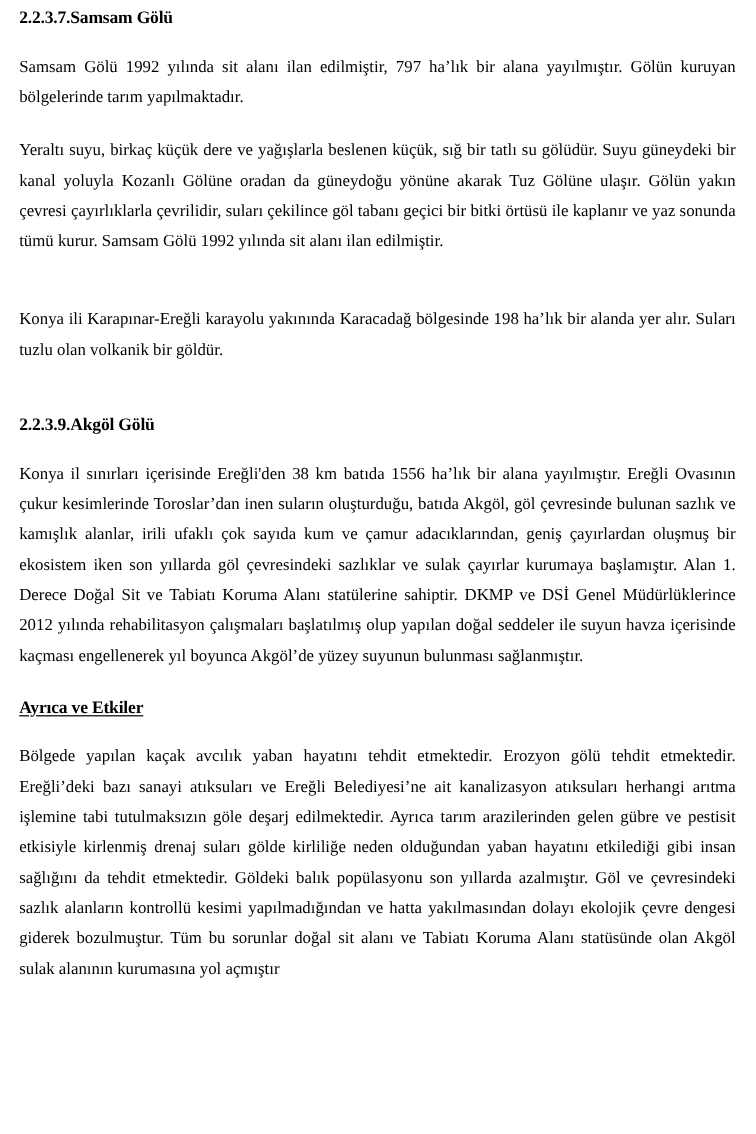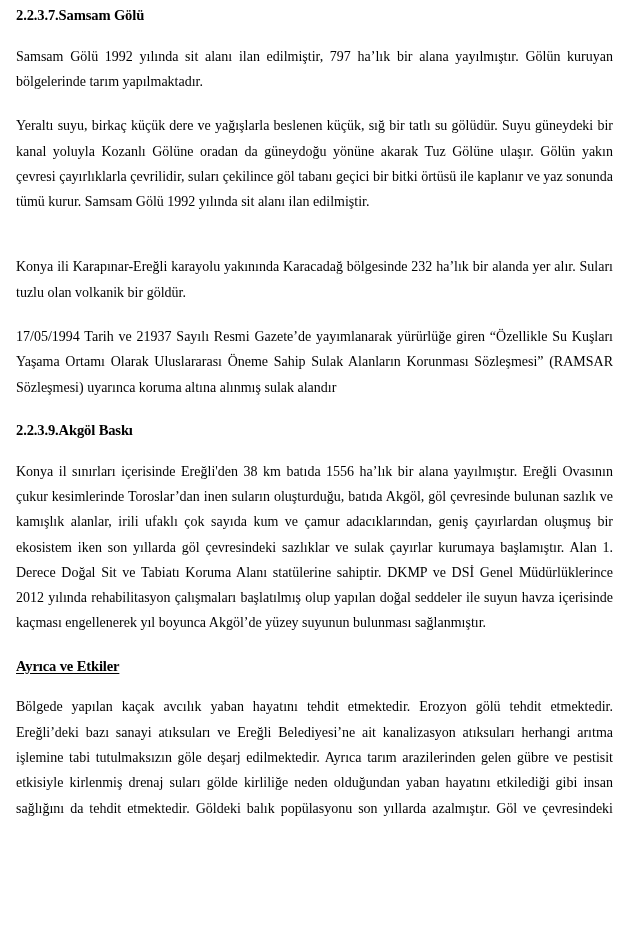--- a/index.html
+++ b/index.html
@@ -70,27 +70,26 @@
     <div class="gap-after-heading"></div>
 
     <p class="para">Samsam Gölü 1992 yılında sit alanı ilan edilmiştir, 797 ha’lık bir alana yayılmıştır. Gölün kuruyan bölgelerinde tarım yapılmaktadır.</p>
     <div class="gap-para"></div>
 
     <p class="para">Yeraltı suyu, birkaç küçük dere ve yağışlarla beslenen küçük, sığ bir tatlı su gölüdür. Suyu güneydeki bir kanal yoluyla Kozanlı Gölüne oradan da güneydoğu yönüne akarak Tuz Gölüne ulaşır. Gölün yakın çevresi çayırlıklarla çevrilidir, suları çekilince göl tabanı geçici bir bitki örtüsü ile kaplanır ve yaz sonunda tümü kurur. Samsam Gölü 1992 yılında sit alanı ilan edilmiştir.</p>
     <div class="gap-before-heading"></div>
 
     <div class="gap-after-heading"></div>
 
-    <p class="para">Konya ili Karapınar-Ereğli karayolu yakınında Karacadağ bölgesinde 232 ha’lık bir alanda yer alır. Suları tuzlu olan volkanik bir göldür.</p>
+    <p class="para">Konya ili Karapınar-Ereğli karayolu yakınında Karacadağ bölgesinde 198 ha’lık bir alanda yer alır. Suları tuzlu olan volkanik bir göldür.</p>
     <div class="gap-para"></div>
 
-    <p class="para">17/05/1994 Tarih ve 21937 Sayılı Resmi Gazete’de yayımlanarak yürürlüğe giren “Özellikle Su Kuşları Yaşama Ortamı Olarak Uluslararası Öneme Sahip Sulak Alanların Korunması Sözleşmesi” (RAMSAR Sözleşmesi) uyarınca koruma altına alınmış sulak alandır</p>
     <div class="gap-before-heading"></div>
 
-    <h2 class="heading">2.2.3.9.Akgöl Baskı</h2>
+    <h2 class="heading">2.2.3.9.Akgöl Gölü</h2>
     <div class="gap-after-heading"></div>
 
     <p class="para">Konya il sınırları içerisinde Ereğli'den 38 km batıda 1556 ha’lık bir alana yayılmıştır. Ereğli Ovasının çukur kesimlerinde Toroslar’dan inen suların oluşturduğu, batıda Akgöl, göl çevresinde bulunan sazlık ve kamışlık alanlar, irili ufaklı çok sayıda kum ve çamur adacıklarından, geniş çayırlardan oluşmuş bir ekosistem iken son yıllarda göl çevresindeki sazlıklar ve sulak çayırlar kurumaya başlamıştır. Alan 1. Derece Doğal Sit ve Tabiatı Koruma Alanı statülerine sahiptir. DKMP ve DSİ Genel Müdürlüklerince 2012 yılında rehabilitasyon çalışmaları başlatılmış olup yapılan doğal seddeler ile suyun havza içerisinde kaçması engellenerek yıl boyunca Akgöl’de yüzey suyunun bulunması sağlanmıştır.</p>
     <div class="gap-before-heading"></div>
 
     <h2 class="heading underlined">Ayrıca ve Etkiler</h2>
     <div class="gap-after-heading"></div>
 
     <p class="para">Bölgede yapılan kaçak avcılık yaban hayatını tehdit etmektedir. Erozyon gölü tehdit etmektedir. Ereğli’deki bazı sanayi atıksuları ve Ereğli Belediyesi’ne ait kanalizasyon atıksuları herhangi arıtma işlemine tabi tutulmaksızın göle deşarj edilmektedir. Ayrıca tarım arazilerinden gelen gübre ve pestisit etkisiyle kirlenmiş drenaj suları gölde kirliliğe neden olduğundan yaban hayatını etkilediği gibi insan sağlığını da tehdit etmektedir. Göldeki balık popülasyonu son yıllarda azalmıştır. Göl ve çevresindeki sazlık alanların kontrollü kesimi yapılmadığından ve hatta yakılmasından dolayı ekolojik çevre dengesi giderek bozulmuştur. Tüm bu sorunlar doğal sit alanı ve Tabiatı Koruma Alanı statüsünde olan Akgöl sulak alanının kurumasına yol açmıştır</p>
 

